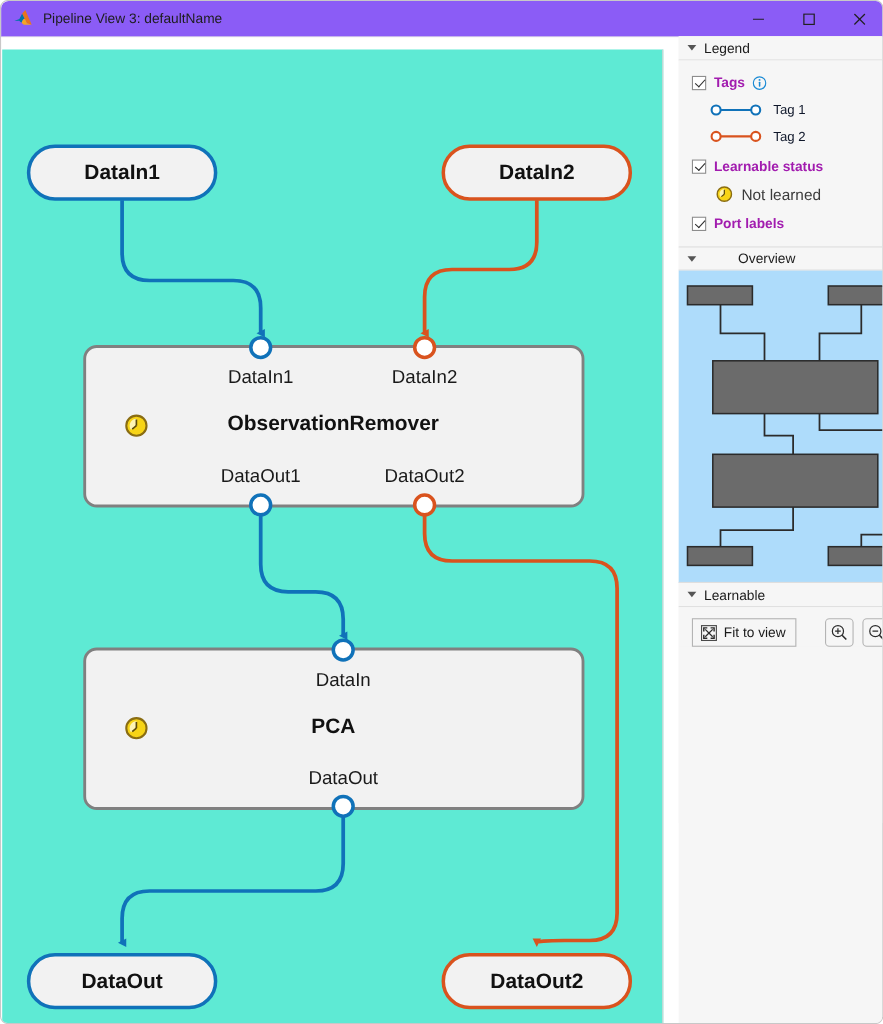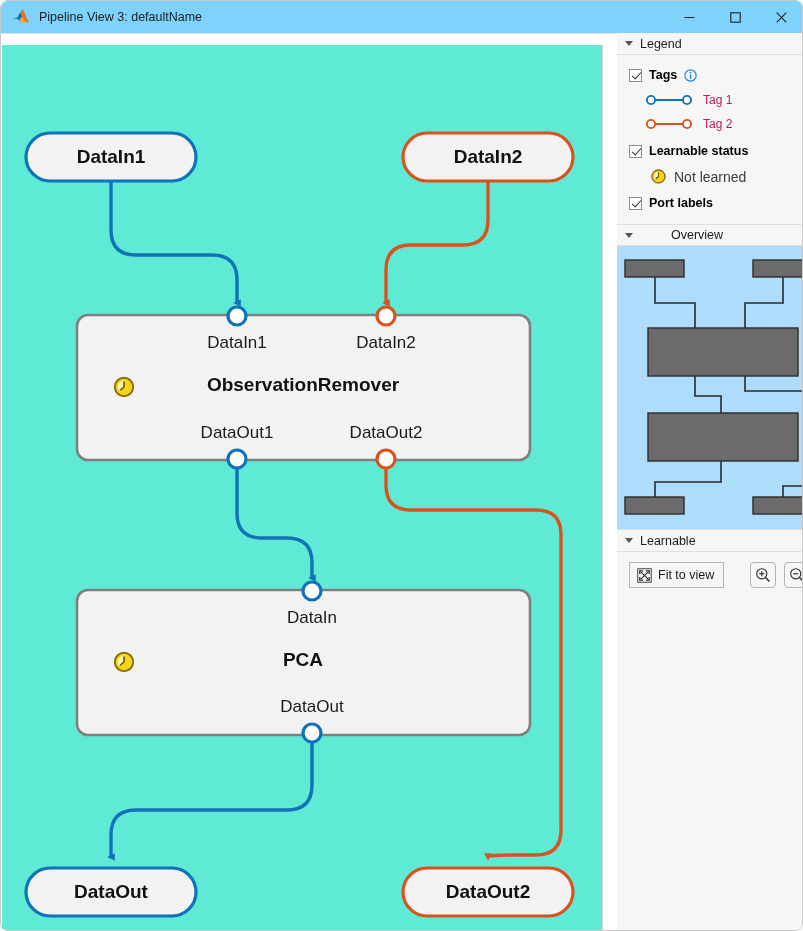--- a/index.html
+++ b/index.html
@@ -18,21 +18,21 @@
     border: 1px solid #c8c8c8;
     border-radius: 7px;
   }
 
   
   #titlebar {
     position: absolute;
     left: 0; top: 0;
     width: 803px;
     height: 32px;
-    background: #7dd3fc;
+    background: #8b5cf6;
     border-bottom: 1px solid #e2e2e2;
     border-radius: 7px 7px 0 0;
     display: flex;
     align-items: center;
   }
   #app-icon {
     margin-left: 11px;
     width: 18px; height: 18px;
     flex: 0 0 auto;
   }
@@ -148,38 +148,38 @@
     position: absolute;
     left: 3.5px; top: 0.5px;
     width: 4px; height: 8px;
     border: solid #303030;
     border-width: 0 1.6px 1.6px 0;
     transform: rotate(42deg);
   }
   .chk-label {
     font-size: 12.5px;
     font-weight: bold;
-    color: #000000;
+    color: #a21caf;
   }
   .info-icon {
     margin-left: 7px;
     width: 13px; height: 13px;
     flex: 0 0 auto;
   }
   .tag-row {
     display: flex;
     align-items: center;
     height: 24px;
     padding-left: 16px;
   }
   .tag-swatch { width: 48px; height: 12px; flex: 0 0 auto; }
   .tag-text {
     margin-left: 10px;
     font-size: 12px;
-    color: #be185d;
+    color: #0f172a;
   }
   .status-row {
     display: flex;
     align-items: center;
     height: 25px;
     padding-left: 22px;
   }
   .status-text {
     margin-left: 8px;
     font-size: 14px;

